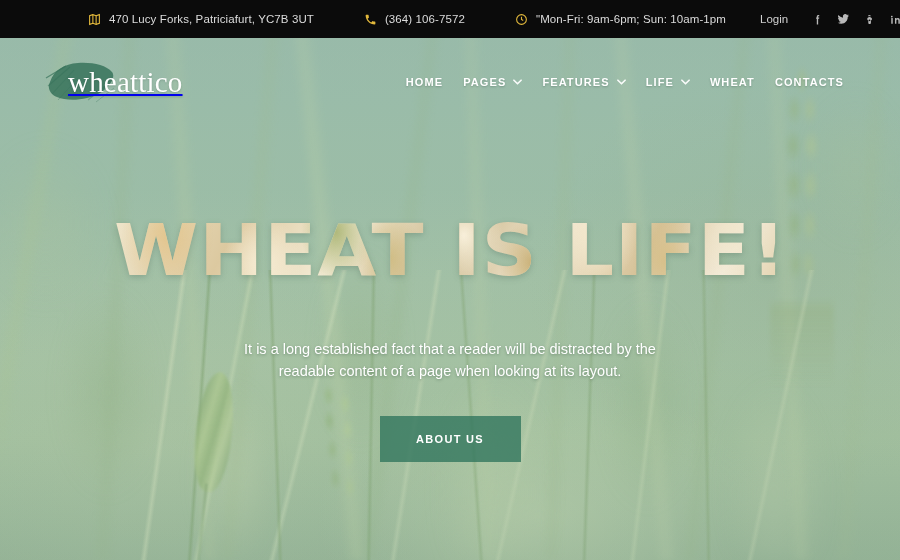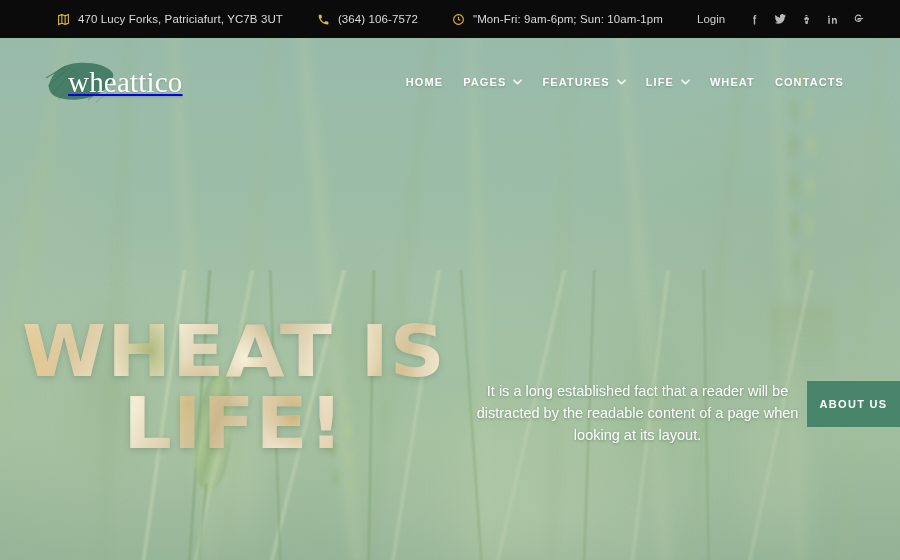--- a/index.html
+++ b/index.html
@@ -179,22 +179,22 @@
     width: 900px;
     height: 38px;
     background: #0b0b0b;
     display: flex;
     align-items: center;
     z-index: 30;
   }
   .topbar-left {
     display: flex;
     align-items: center;
-    padding-left: 57px;
-    gap: 0;
+    padding-left: 88px;
+    gap: 16px;
     flex: 1;
   }
   .ti {
     display: flex;
     align-items: center;
     gap: 8px;
     margin-right: 34px;
     white-space: nowrap;
   }
   .ti-icon {
@@ -286,20 +286,21 @@
   }
   .nav-item:first-child { margin-left: 0; }
   .chev { display: flex; align-items: center; opacity: .95; }
 
   
   .hero {
     position: absolute;
     inset: 0;
     z-index: 10;
     display: flex;
+    flex-direction: column;
     align-items: center;
     padding-top: 214px;
   }
 
   .hero-title {
     font-family: "DejaVu Sans", sans-serif;
     font-size: 72px;
     font-weight: 700;
     letter-spacing: 1px;
     line-height: 1;
@@ -332,21 +333,21 @@
     text-align: center;
     color: #ffffff;
     font-size: 14.5px;
     line-height: 22px;
     font-weight: 400;
     text-shadow: 0 1px 3px rgba(40,70,55,.4);
   }
 
   .hero-btn {
     margin-top: 34px;
-    width: 126px;
+    width: 141px;
     height: 46px;
     background: rgba(47,116,92,.78);
     border: none;
     display: flex;
     align-items: center;
     justify-content: center;
     color: #ffffff;
     font-size: 11px;
     font-weight: 700;
     letter-spacing: 1.3px;

